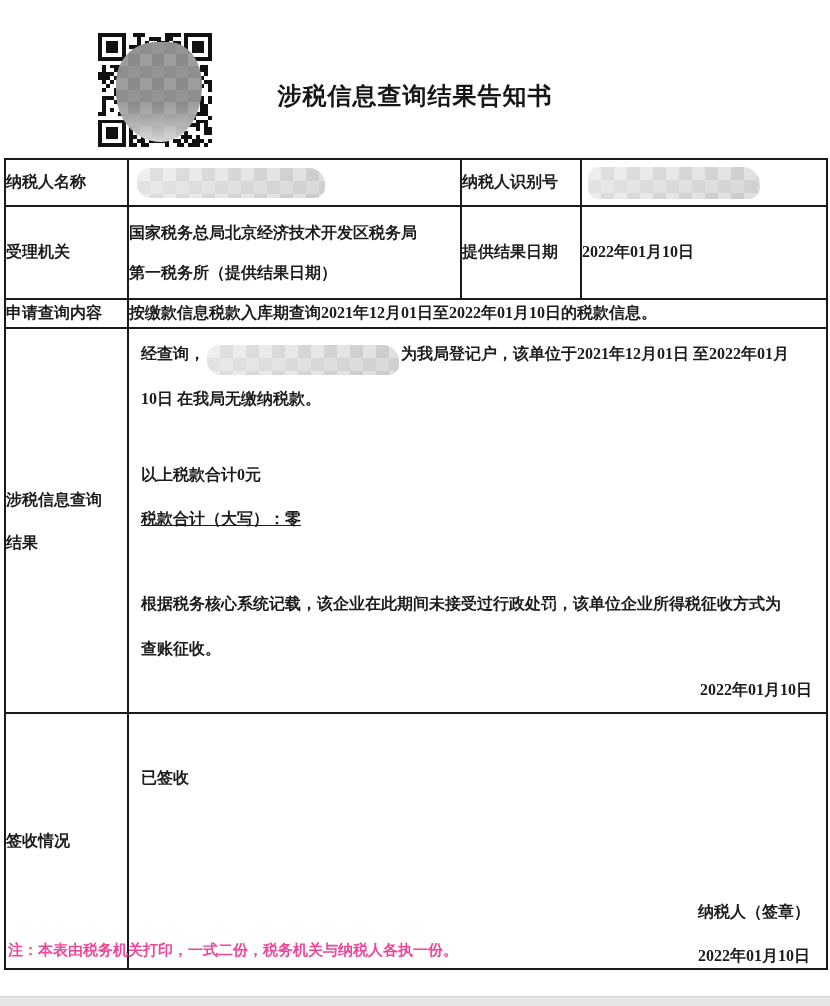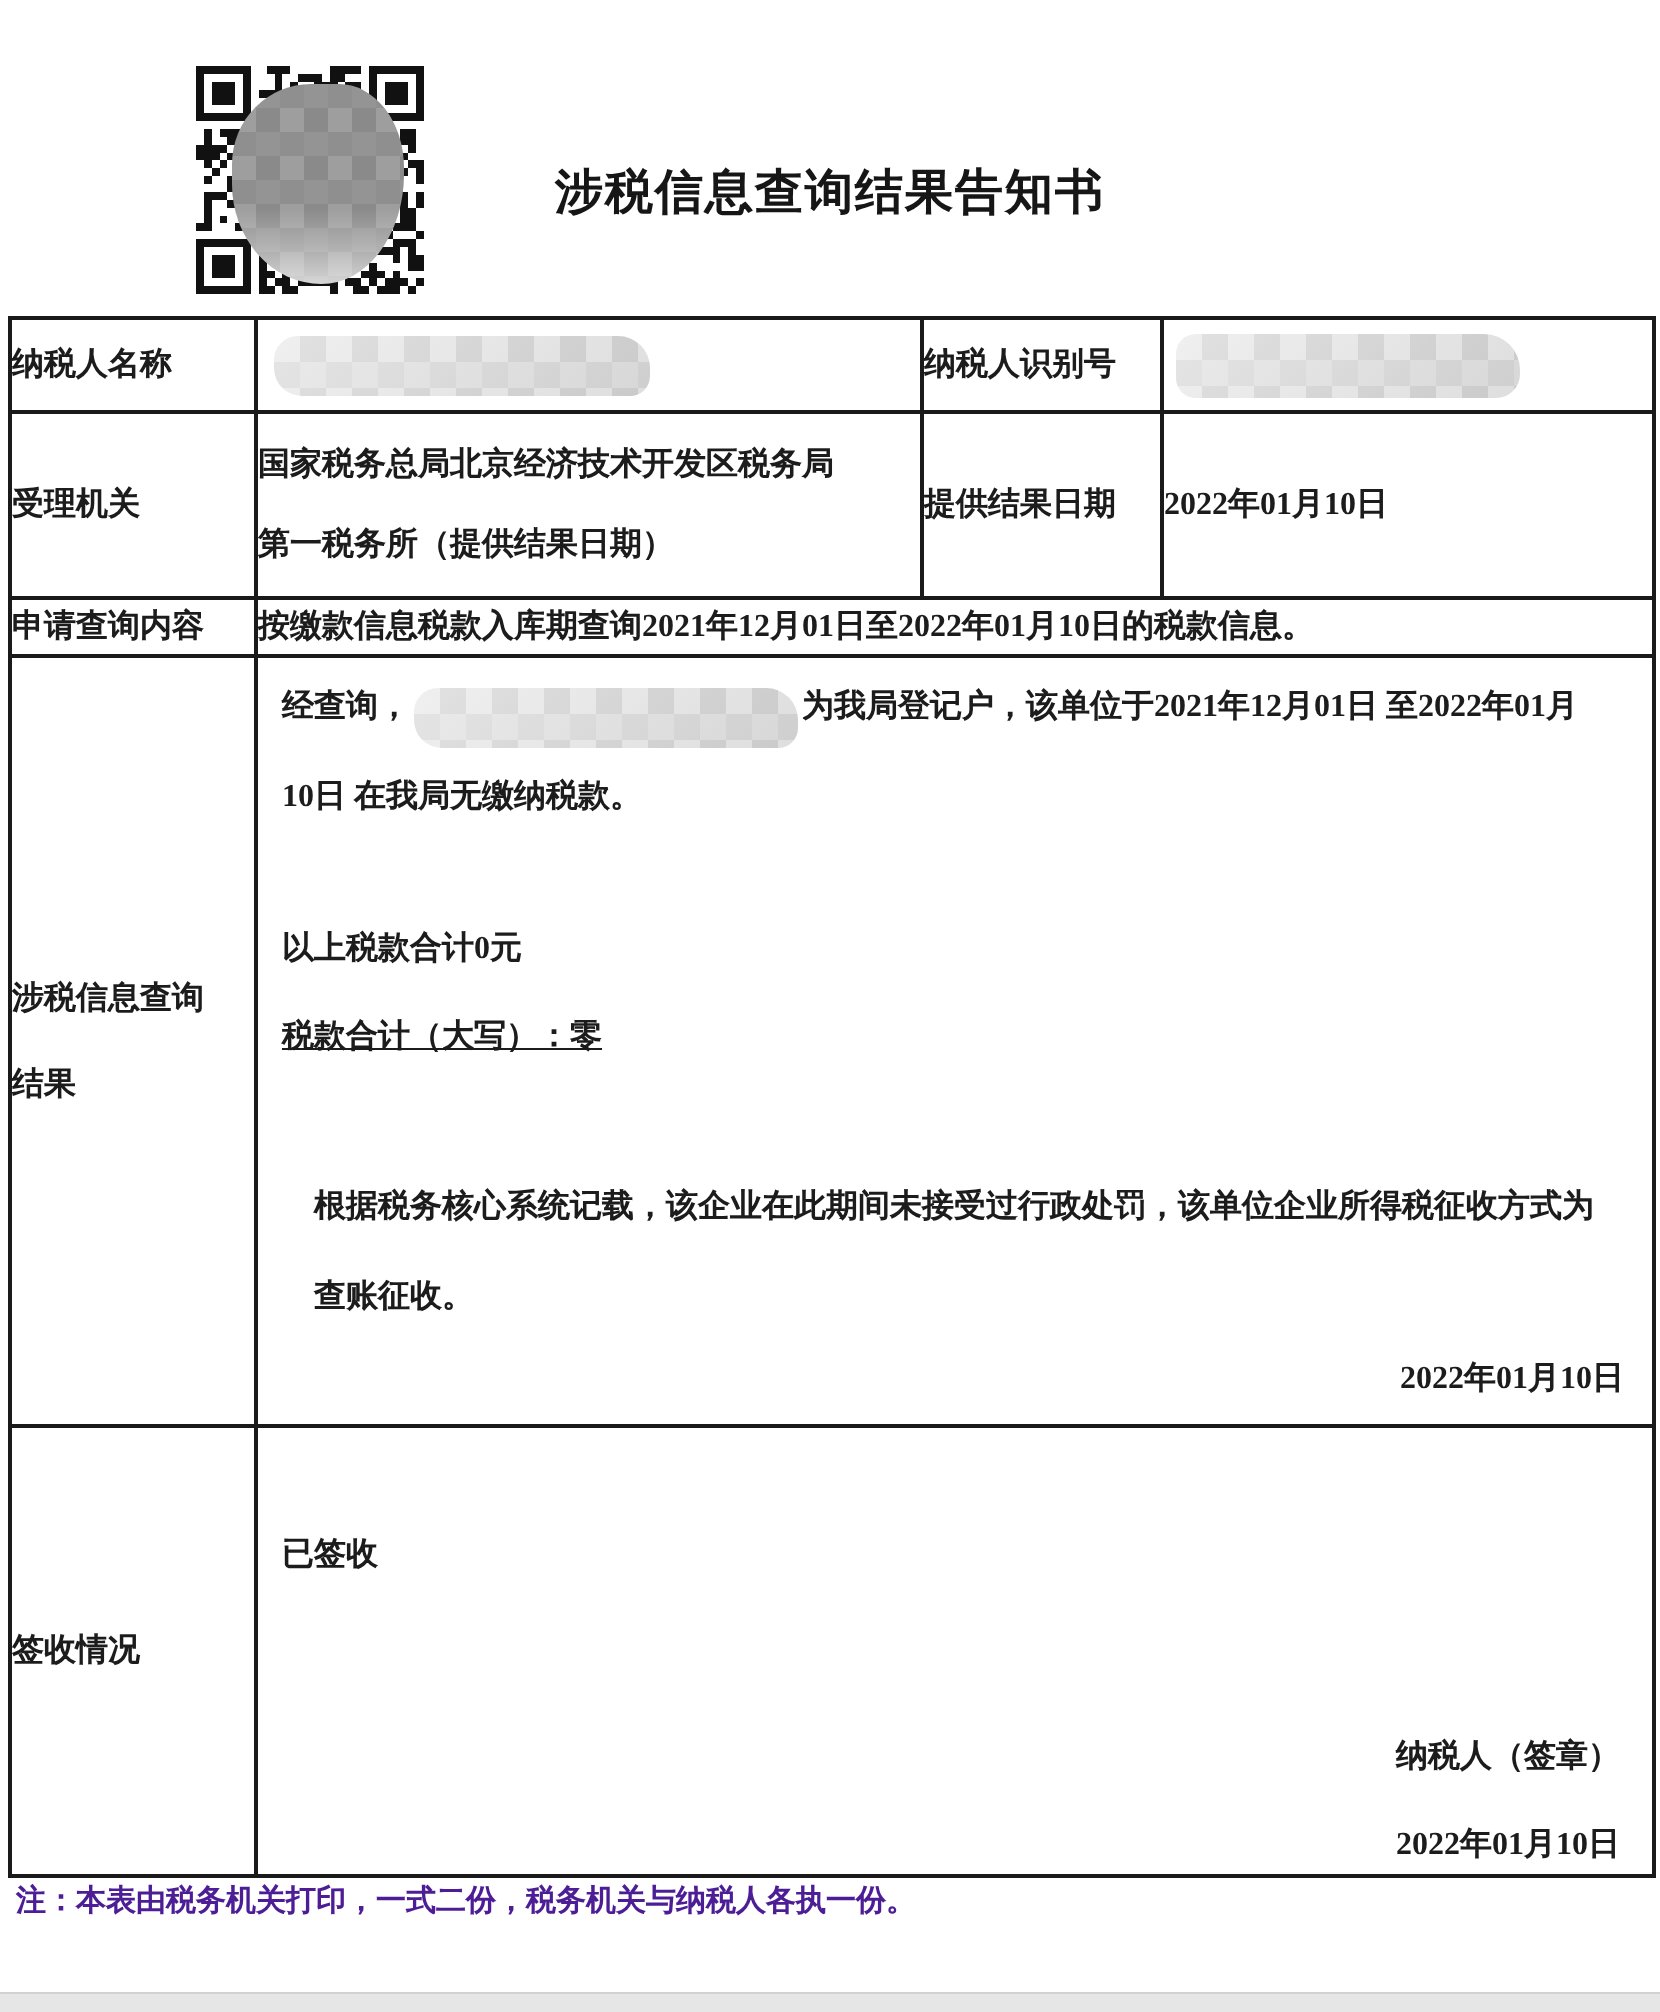--- a/index.html
+++ b/index.html
@@ -38,39 +38,39 @@
   .val-pad{padding-left:10px;}
   .agency{line-height:40px;padding-left:10px;}
   .query-line{padding-left:11px;}
   .res-lbl div{line-height:43px;}
   .res-cell{vertical-align:top !important;padding:2px 14px 0 12px !important;}
   .res-cell .ln{line-height:45px;}
   .res-p1{margin:0;}
   .res-p1 .nowrap{white-space:nowrap;margin-top:29px;}
   .res-total{margin:32px 0 0 0;line-height:44px;}
   .res-cap{margin:0;line-height:44px;text-decoration:underline;}
-  .res-p4{margin:40px 0 0 16px;line-height:45px;max-width:655px;}
+  .res-p4{margin:40px 0 0 0;line-height:45px;max-width:655px;}
   .res-date{margin:-4px 0 0 0;line-height:45px;text-align:right;}
   .sign-cell{vertical-align:top !important;padding:52px 16px 0 12px !important;}
   .sign-status{line-height:24px;}
-  .sign-label{margin-top:77px;text-align:right;line-height:24px;}
+  .sign-label{margin-top:110px;text-align:right;line-height:24px;}
   .sign-date{margin-top:20px;text-align:right;line-height:24px;}
   .redact{
     display:inline-block;vertical-align:middle;
     background:
       linear-gradient(135deg, rgba(255,255,255,.35), rgba(0,0,0,.04)),
       conic-gradient(#d2d2d2 0 25%, #e0e0e0 0 50%, #d7d7d7 0 75%, #e7e7e7 0) 0 0/26px 26px;
     border-radius:12px 16px 10px 14px;
   }
   .redact-name{width:188px;height:30px;margin-left:8px;display:block;}
   .redact-id{width:172px;height:32px;margin-left:6px;display:block;border-radius:10px 18px 12px 10px;}
   .redact-company{width:192px;height:30px;margin:0 2px -9px 2px;}
   .note{
     position:absolute;left:8px;top:941px;margin:0;
-    font-size:15px;font-weight:bold;color:#4c1d95;
+    font-size:15px;font-weight:bold;color:#ec4899;
   }
   .bottom-bar{
     position:absolute;left:0;bottom:0;width:830px;height:10px;
     background:#e6e6e6;border-top:1px solid #d2d2d2;box-sizing:border-box;
   }
 </style>
 </head>
 <body>
 
 <div class="header">

